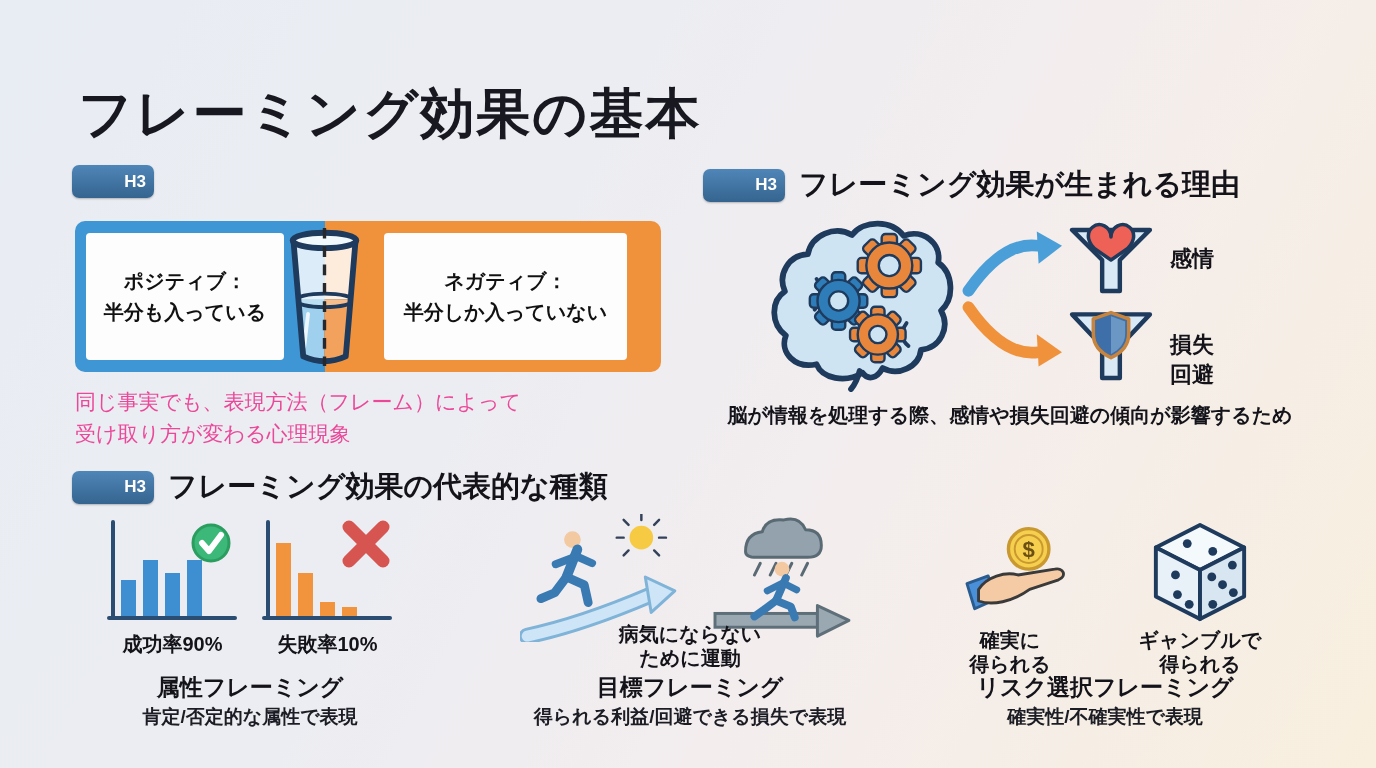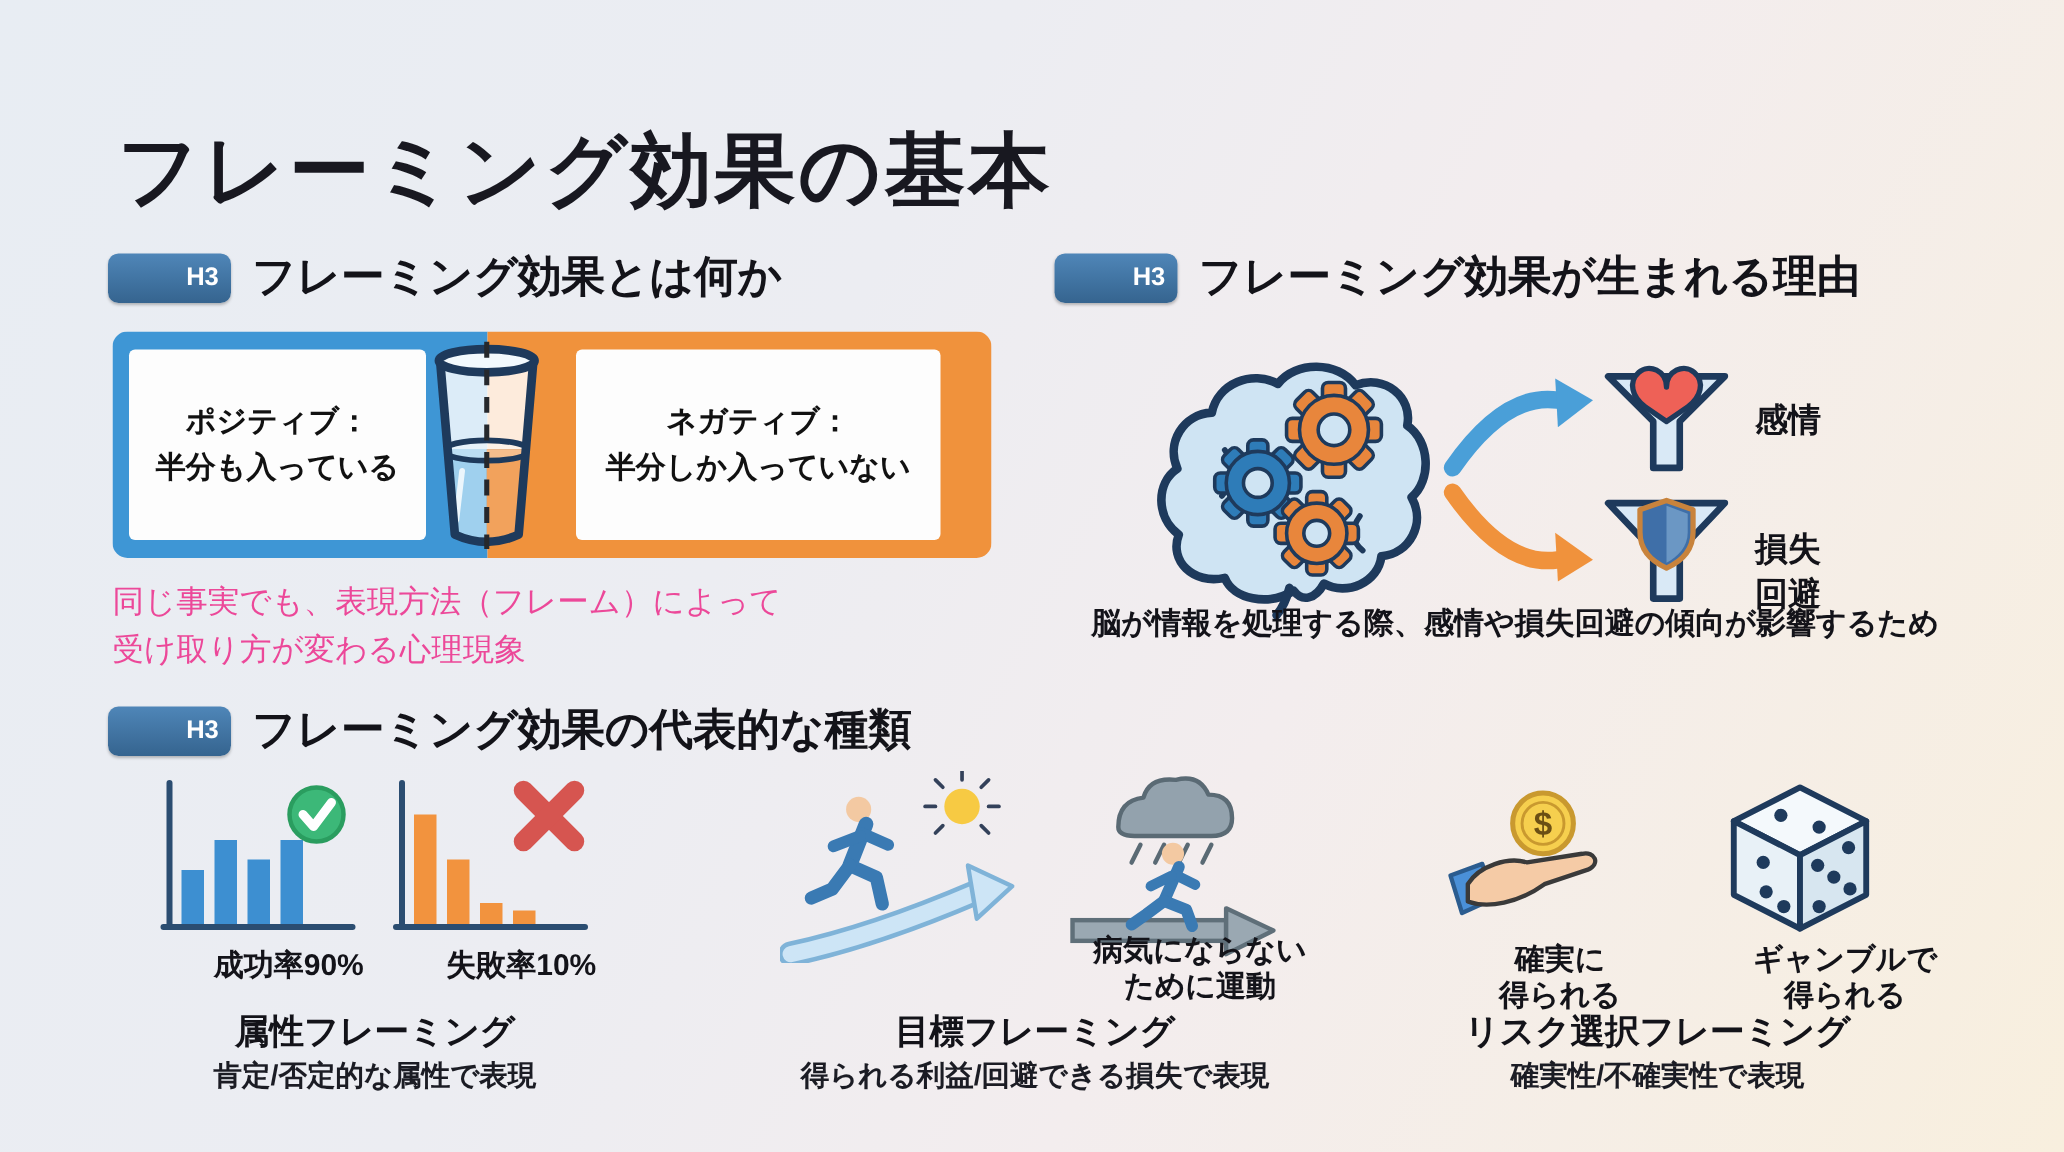--- a/index.html
+++ b/index.html
@@ -46,54 +46,53 @@
   .card-l{left:11px;width:198px;}
   .card-r{left:309px;width:243px;}
   .glass-svg{position:absolute;left:206px;top:4px;}
 
   .caption1{
     left:75px;top:386px;width:566px;text-align:left;
     font-size:21px;font-weight:400;line-height:1.5;color:#ec4899;
   }
 
   
-  .reason-illu{left:765px;top:229px;width:470px;height:188px;}
+  .reason-illu{left:765px;top:208px;width:470px;height:188px;}
   .funnel-label{position:absolute;font-size:22px;font-weight:800;color:#131319;}
   .caption2{
     left:700px;top:402px;width:620px;text-align:center;
     font-size:20px;font-weight:700;color:#131319;
   }
 
   
   .col{position:absolute;top:520px;}
   .col1{left:85px;width:330px;}
   .col2{left:495px;width:390px;}
   .col3{left:915px;width:380px;}
   .icons-row{position:absolute;left:0;right:0;top:0;display:flex;justify-content:center;}
-  .labels-row{position:absolute;left:0;right:0;display:flex;justify-content:flex-end;}
+  .labels-row{position:absolute;left:0;right:0;display:flex;justify-content:center;}
   .ex-label{
     text-align:center;font-size:20px;font-weight:700;line-height:1.2;color:#131319;
   }
   .type-name{
     position:absolute;left:0;right:0;top:152px;text-align:center;
     font-size:23px;font-weight:800;color:#131319;
   }
   .type-desc{
     position:absolute;left:0;right:0;top:184px;text-align:center;
     font-size:19px;font-weight:700;color:#1b1c24;
   }
 </style>
 </head>
 <body>
 
 <h1 class="abs slide-title">フレーミング効果の基本</h1>
 
 <div class="abs h3row" style="left:72px;top:165px;">
   <span class="h3badge">H3</span>
-  <span class="h3text">フレーミング効果とは何か</span>
 </div>
 
 <div class="abs glass-compare">
   <div class="panel blue"></div>
   <div class="panel orange"></div>
   <div class="frame-card card-l preline">ポジティブ：
 半分も入っている</div>
   <div class="frame-card card-r preline">ネガティブ：
 半分しか入っていない</div>
   <svg class="glass-svg" width="87" height="143" viewBox="0 0 88 148">

